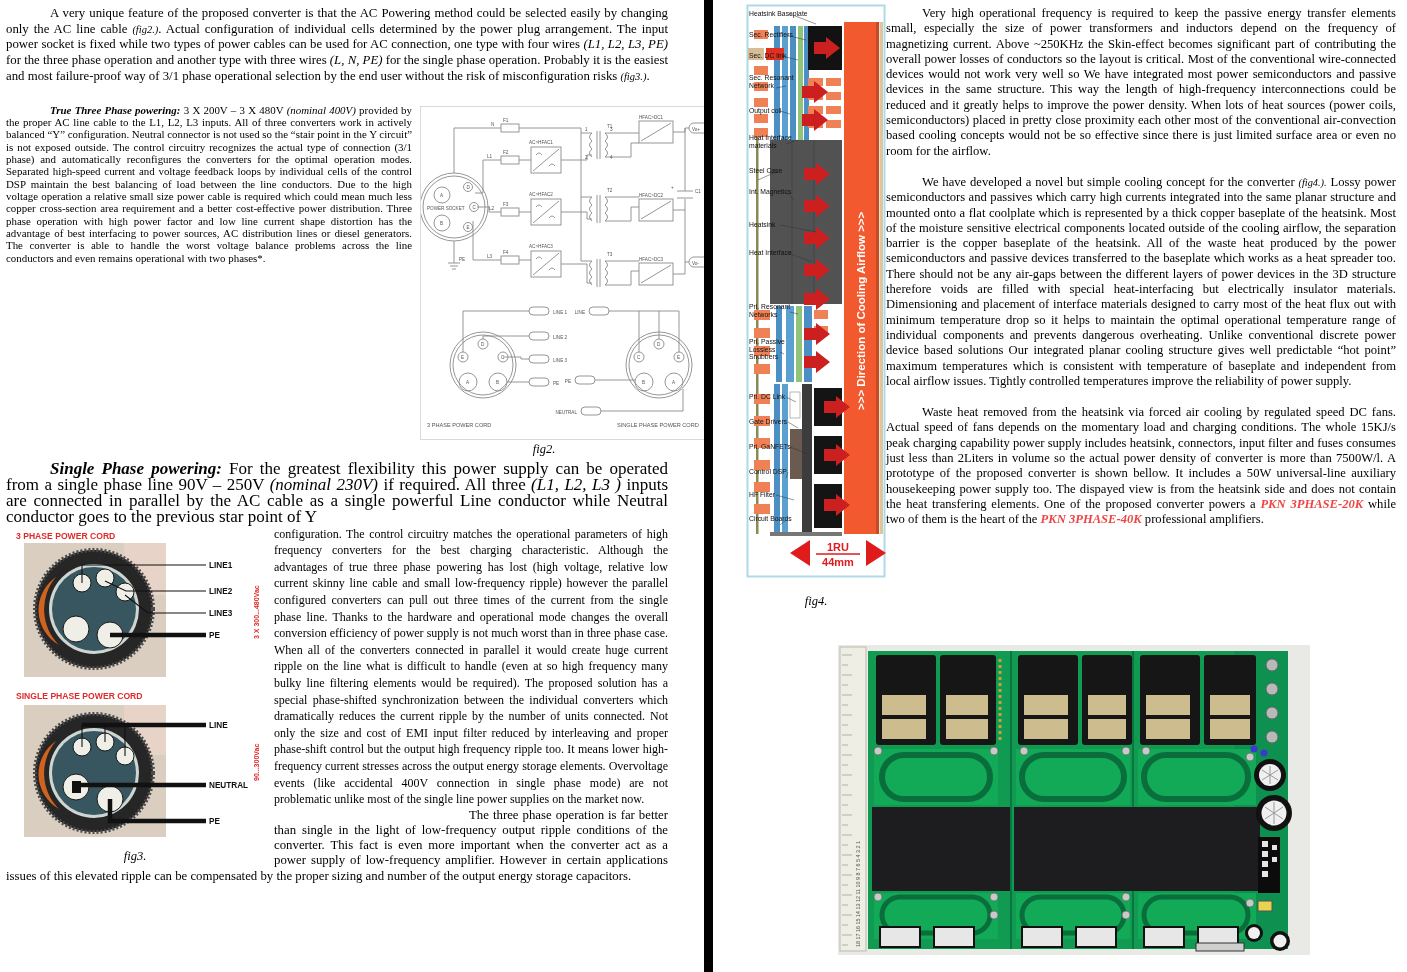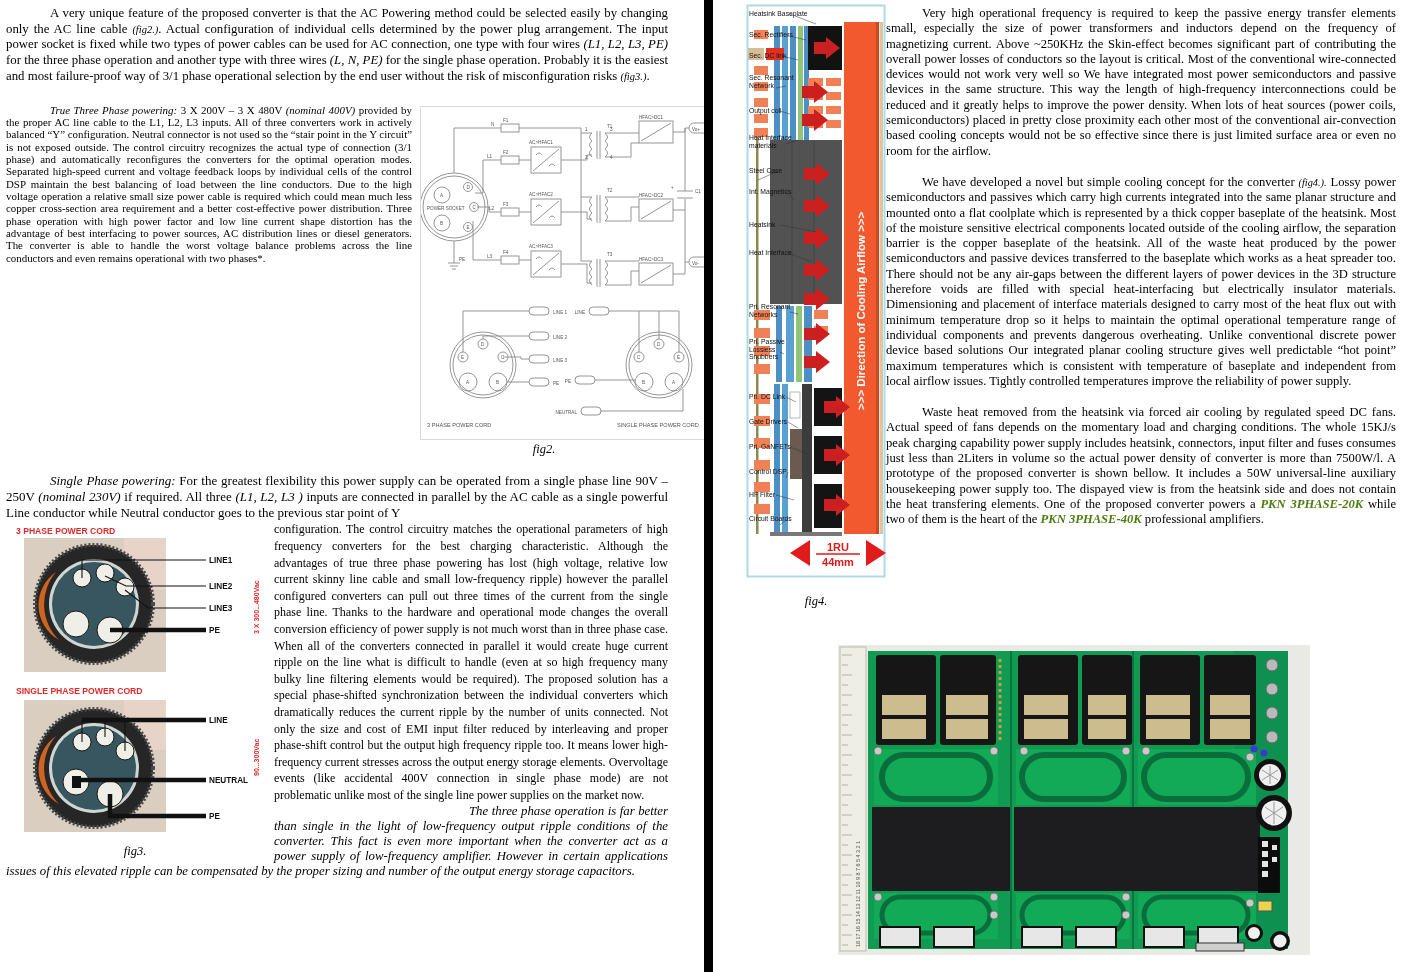--- a/index.html
+++ b/index.html
@@ -5,27 +5,27 @@
   html,body{margin:0;padding:0;background:#fff;}
   #stage{position:relative;width:1407px;height:972px;background:#fff;overflow:hidden;font-family:"Liberation Serif",serif;color:#000;}
   .page{position:absolute;top:0;background:#fff;box-sizing:border-box;}
   .page-left{left:0;width:704px;height:972px;padding:6px 36px 0 6px;}
   .page-right{left:713px;width:694px;height:972px;padding:6px 11px 0 0;border-radius:18px;}
   .divider{position:absolute;left:704px;top:0;width:9px;height:972px;background:#000;}
   p{margin:0;text-align:justify;}
   .p-main{font-size:12.8px;line-height:15.7px;}
   .ind{text-indent:44px;}
   .p-3ph{font-size:10.9px;line-height:12.35px;margin-top:19px;}
-  .p-spi{font-size:13px;line-height:16.3px;margin-top:12px;}
+  .p-spi{font-size:17px;line-height:16.3px;margin-top:0;}
   .p-spw{font-size:12px;line-height:16.6px;}
-  .p-close{font-size:12.8px;line-height:15.2px;text-indent:195px;font-style:italic;}
+  .p-close{font-size:12.8px;line-height:15.2px;text-indent:195px;}
   .p-r{font-size:12.6px;line-height:15.3px;margin-bottom:16px;text-indent:36px;}
   .seg-i{font-style:italic;}
-  .seg-bi{font-weight:normal;font-style:italic;}
-  .seg-red{color:#4d7c0f;font-weight:bold;font-style:italic;}
+  .seg-bi{font-weight:bold;font-style:italic;}
+  .seg-red{color:#ef4444;font-weight:bold;font-style:italic;}
   .seg-fig{font-style:italic;font-size:0.82em;}
   figure{margin:0;}
   .fig2-box{float:right;width:248px;margin:2px 0 4px 8px;}
   .fig2-box svg{border:1px solid #d9d9d9;display:block;}
   .fig-caption{text-align:center;font-style:italic;font-size:12.5px;margin-top:2px;font-family:"Liberation Serif",serif;}
   .fig3-box{float:left;width:258px;margin:3px 10px 2px 0;}
   .clear{clear:both;}
   .fig4-spacer{float:left;width:173px;height:650px;}
   .fig4-wrap{position:absolute;left:33px;top:4px;width:140px;height:600px;}
   .fig4-label{position:absolute;left:3px;width:50px;font-family:"Liberation Sans",sans-serif;font-size:6.8px;line-height:1.12;color:#111;}

